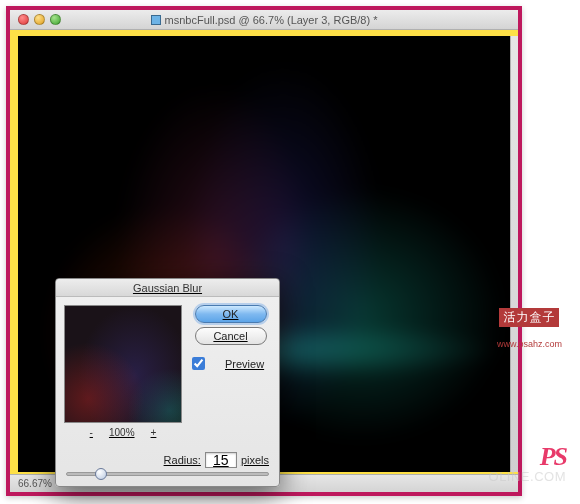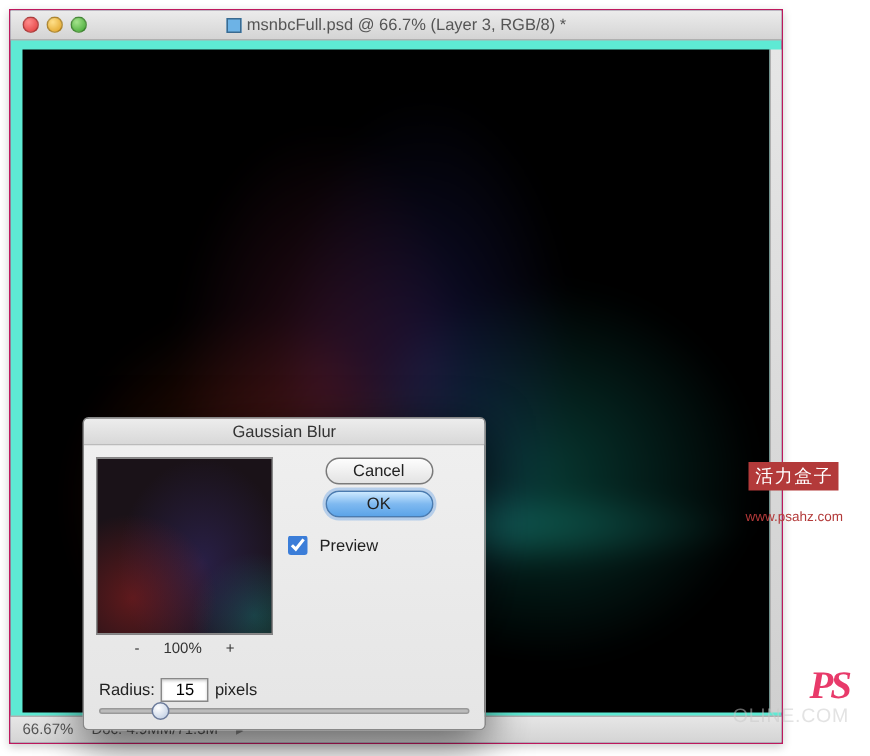--- a/index.html
+++ b/index.html
@@ -11,22 +11,22 @@
       font-size: 11px;
       position: relative;
       overflow: hidden;
     }
     .outer-frame {
       position: absolute;
       left: 6px;
       top: 6px;
       width: 516px;
       height: 490px;
-      background: #5eead4;
-      border: 1px solid #be185d;
+      background: #fde047;
+      border: 4px solid #be185d;
       box-shadow: 0 2px 6px rgba(0,0,0,0.2);
     }
     .title-bar {
       height: 20px;
       background: linear-gradient(#ececec, #d4d4d4);
       border-bottom: 1px solid #b0b0b0;
       display: flex;
       align-items: center;
       position: relative;
     }
@@ -92,25 +92,26 @@
       color: #555;
       font-size: 10px;
     }
     .status-chevron { color: #888; }
     
     
     .dialog {
       position: absolute;
       left: 55px;
       top: 278px;
-      width: 269px;
+      width: 225px;
       background: linear-gradient(#f0f0f0, #e5e5e5);
       border: 1px solid #888;
       box-shadow: 0 8px 30px rgba(0,0,0,0.6);
       border-radius: 4px;
+      text-decoration: underline;
     }
     .dialog-title {
       height: 18px;
       background: linear-gradient(#ededed, #d8d8d8);
       border-bottom: 1px solid #bbb;
       text-align: center;
       line-height: 18px;
       color: #333;
       font-size: 11px;
       border-radius: 4px 4px 0 0;
@@ -164,42 +165,43 @@
     }
     .aqua-btn.default {
       background: linear-gradient(#cde9ff, #7fb9f0 50%, #5ca4e8);
       border-color: #4a7bb0;
       box-shadow: 0 0 0 2px rgba(100,160,230,0.4);
     }
     .preview-check {
       margin-top: 8px;
       display: flex;
       align-items: center;
-      gap: 8px;
+      gap: 20px;
       font-size: 11px;
       color: #222;
       align-self: flex-start;
       padding-left: 2px;
     }
     .preview-check input { accent-color: #3b7dd8; }
     .radius-row {
       padding: 6px 10px 4px;
       display: flex;
       align-items: center;
       gap: 4px;
       font-size: 11px;
       color: #222;
+      justify-content: flex-end;
     }
     .radius-input {
       width: 32px;
       height: 16px;
       border: 1px solid #888;
       background: #fff;
       text-align: center;
-      font-size: 11px;
+      font-size: 14px;
       box-shadow: inset 0 1px 2px rgba(0,0,0,0.2);
     }
     .slider-row {
       padding: 0 10px 10px;
     }
     .slider-track {
       position: relative;
       height: 4px;
       background: #bbb;
       border: 1px solid #999;
@@ -295,22 +297,22 @@
   <div class="dialog-body">
     <div class="preview-box">
       <div class="preview-img"></div>
       <div class="zoom-row">
         <span class="zoom-btn">-</span>
         <span>100%</span>
         <span class="zoom-btn">+</span>
       </div>
     </div>
     <div class="right-col">
+      <div class="aqua-btn default">OK</div>
       <div class="aqua-btn">Cancel</div>
-      <div class="aqua-btn default">OK</div>
       <label class="preview-check">
         <input type="checkbox" checked="" style="">
         <span>Preview</span>
       </label>
     </div>
   </div>
   <div class="radius-row">
     <span>Radius:</span>
     <input class="radius-input" value="15" style="">
     <span>pixels</span>

